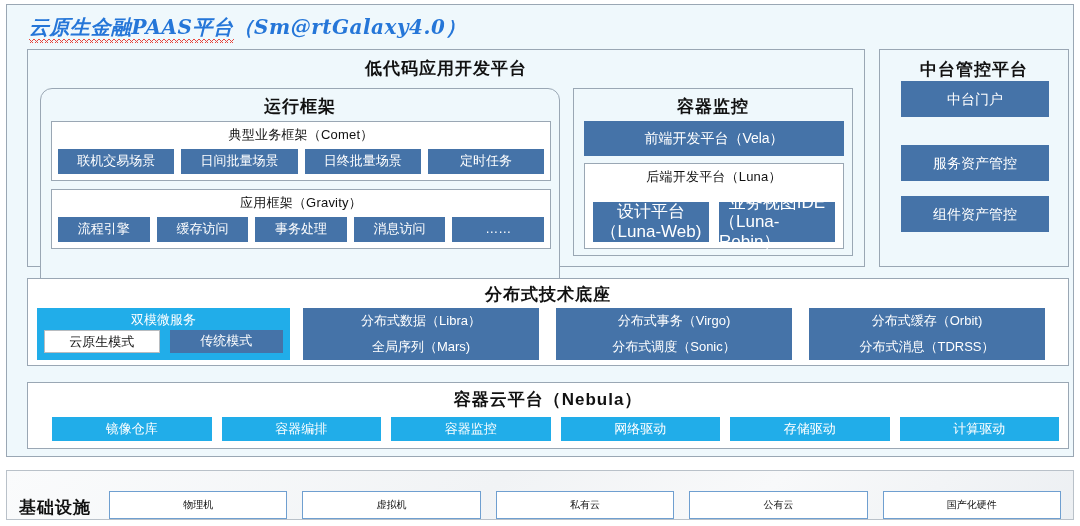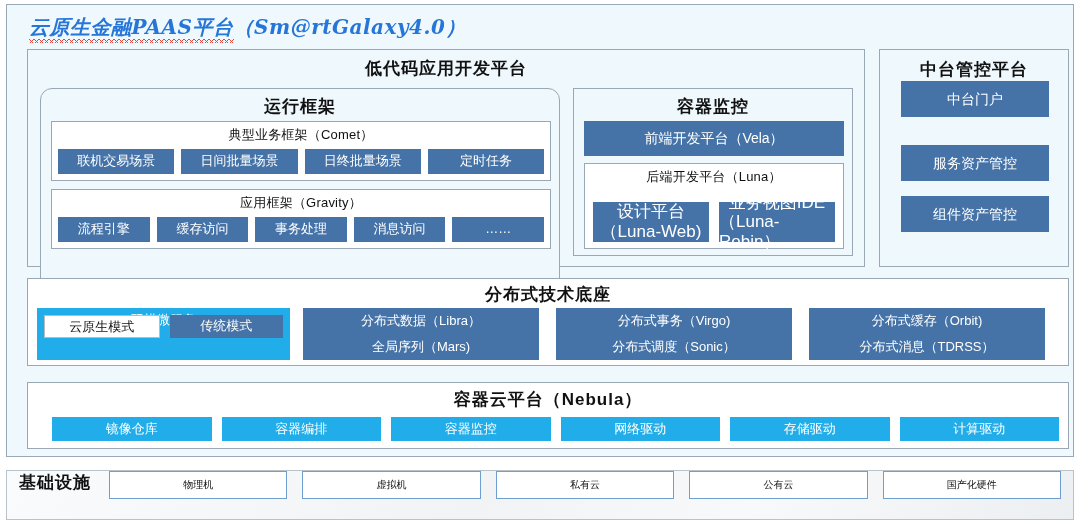--- a/index.html
+++ b/index.html
@@ -258,21 +258,21 @@
   #dualmode-title {
     text-align: center;
     color: #ffffff;
     font-size: 13px;
     padding-top: 3px;
   }
   #dualmode-btns {
     position: absolute;
     left: 7px;
     right: 7px;
-    bottom: 22px;
+    bottom: 7px;
     display: flex;
     gap: 10px;
   }
   #dualmode-btns > * { flex: 1; height: 23px; }
 
   .tech-col {
     position: absolute;
     top: 29px;
     width: 236px;
     height: 52px;
@@ -316,21 +316,21 @@
   #infra-panel {
     position: absolute;
     left: 6px;
     top: 470px;
     width: 1068px;
     height: 50px;
     box-sizing: border-box;
     border: 1px solid #b9c1c9;
     background: linear-gradient(135deg, #fafbfc 0%, #f1f3f5 45%, #f8f9fa 70%, #eceff2 100%);
     display: flex;
-    align-items: flex-start;
+    align-items: flex-end;
     padding: 0 12px;
     gap: 12px;
   }
   #infra-label {
     font-size: 17px;
     font-weight: bold;
     color: #111111;
     white-space: nowrap;
     letter-spacing: 1px;
     padding-right: 6px;

